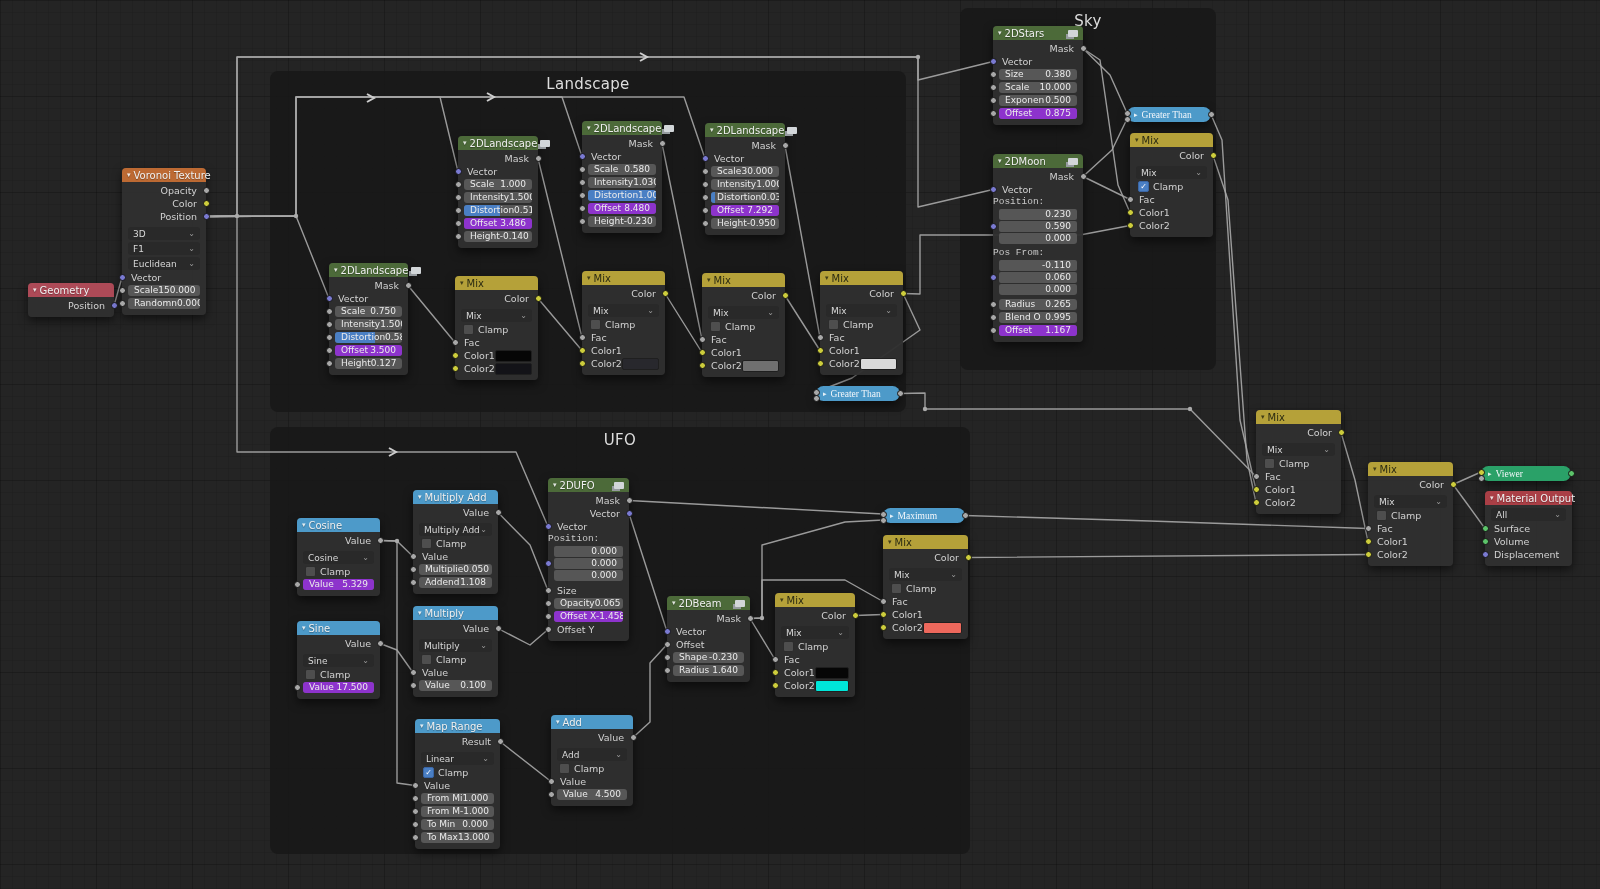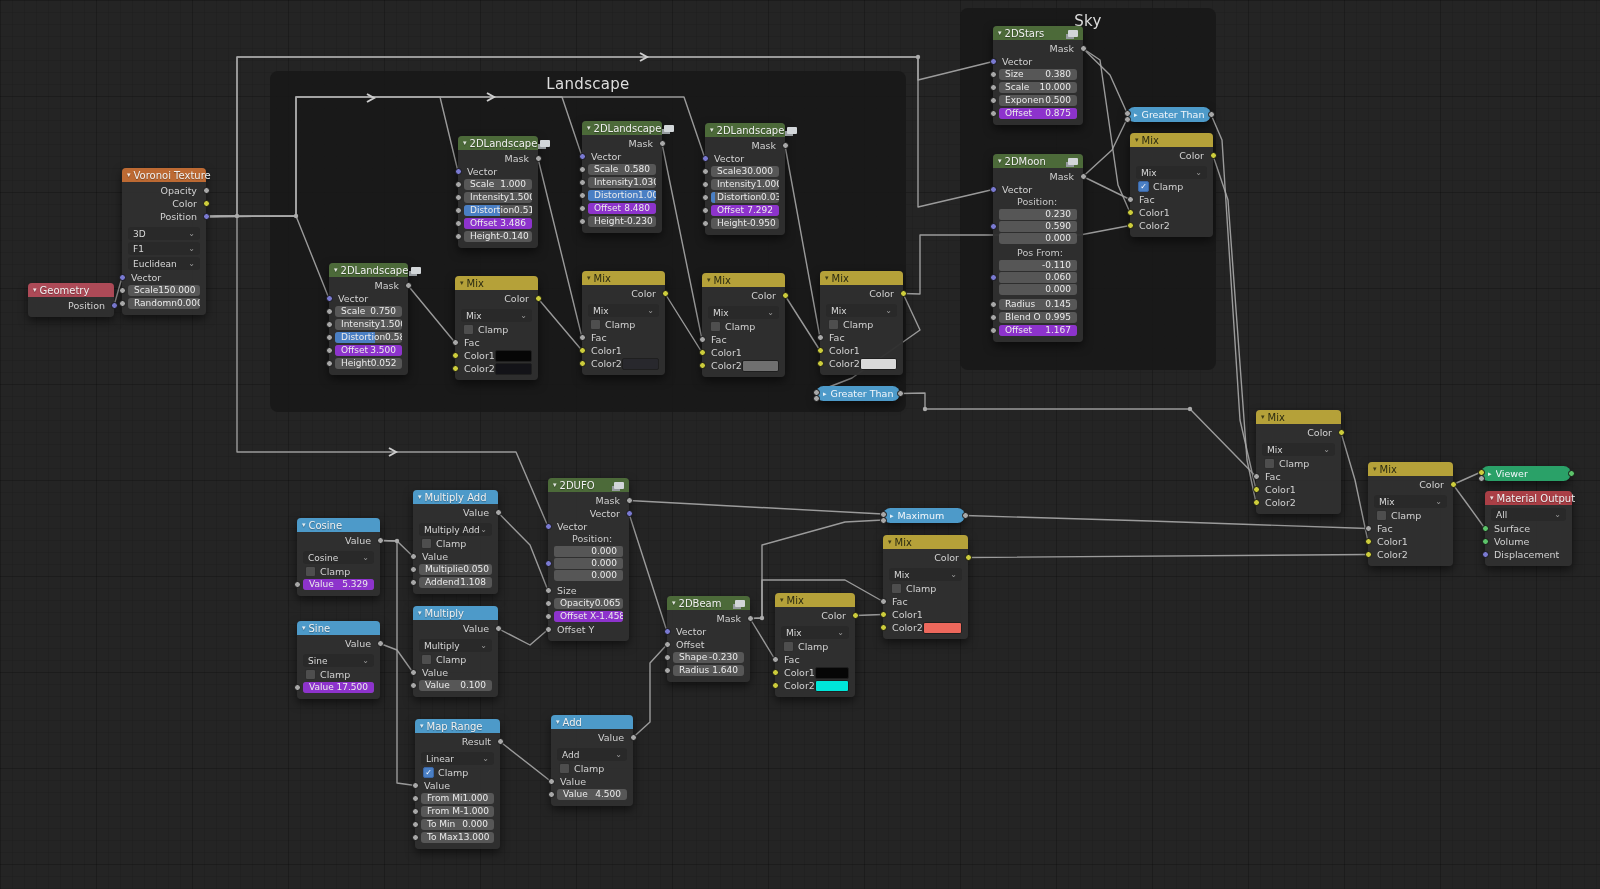--- a/index.html
+++ b/index.html
@@ -23,21 +23,21 @@
        color:#f0f0f0;font-size:10px;white-space:nowrap;text-shadow:0 1px 1px rgba(0,0,0,.35);}
   .hdr.tdark{color:#2b2b12;text-shadow:none;}
   .tri{font-size:7px;color:rgba(255,255,255,.85);flex:none;}
   .hdr.tdark .tri{color:rgba(43,43,18,.85);}
   .hicon{margin-left:auto;width:10px;height:7px;background:#d2d6d9;border-radius:1px;
          box-shadow:-3px 3px 0 -1px #969b9f;flex:none;}
   .body{padding:2px 0 5px 0;}
   .row{position:relative;height:13px;line-height:13px;font-size:9.5px;color:#d2d2d2;}
   .row.out{text-align:right;padding-right:9px;}
   .row.in{padding-left:9px;}
-  .row.sec{height:12px;line-height:12px;padding-left:24px;color:#c9c9c9;}
+  .row.sec{height:12px;line-height:12px;padding-left:0;color:#c9c9c9;font-family:Liberation Mono, monospace;}
   .sock{position:absolute;width:7px;height:7px;border-radius:50%;border:1px solid #141414;box-sizing:border-box;z-index:3;}
   .selwrap{height:15px;padding:1px 6px;box-sizing:border-box;}
   .sel{height:13px;background:#292929;border-radius:3px;display:flex;align-items:center;
        justify-content:space-between;padding:0 5px;font-size:9px;color:#d8d8d8;}
   .chev{font-size:8px;color:#9a9a9a;}
   .row.chk{display:flex;align-items:center;}
   .cb{display:inline-block;width:9px;height:9px;margin-left:8px;background:#4e4e4e;border:1px solid #2c2c2c;
       border-radius:2px;font-size:8px;line-height:9px;color:#fff;text-align:center;box-sizing:content-box;}
   .cb.on{background:#4a7fc4;border-color:#3a66a6;}
   .cl{margin-left:4px;}
@@ -48,29 +48,32 @@
   .pl,.pv{position:relative;font-size:9px;color:#ebebeb;white-space:nowrap;}
   .colrow{display:flex;align-items:center;}
   .swatch{width:38px;height:10px;border-radius:2px;margin-left:auto;margin-right:6px;border:1px solid #1f1f1f;}
   .vecwrap{position:relative;margin:1px 6px 3px 6px;}
   .vv{height:11px;line-height:11px;background:#565656;margin-bottom:1px;border-radius:2px;
       font-size:9px;color:#ebebeb;text-align:right;padding-right:6px;}
   .vv:first-child{border-radius:3px 3px 2px 2px;}
   .vv:last-child{margin-bottom:0;border-radius:2px 2px 3px 3px;}
   .node.pill{display:flex;align-items:center;gap:4px;height:15px;border-radius:9px;padding:0 7px;
              color:#f3f7fb;font-size:9.5px;white-space:nowrap;box-sizing:border-box;}
-  .ptitle{overflow:hidden;}
+  .ptitle{overflow:hidden;font-family:Liberation Serif, serif;}
 </style>
 </head>
 <body>
 
 <div id="canvas">
     <div class="frame" style="left: 270px; top: 71px; width: 636px; height: 341px;">
       <div class="flabel"><span>Landscape</span></div>
     </div>
+    <div class="frame" style="left: 270px; top: 427px; width: 700px; height: 427px;">
+      <div class="flabel"><span>UFO</span></div>
+    </div>
     <div class="frame" style="left: 960px; top: 8px; width: 256px; height: 362px;">
       <div class="flabel"><span>Sky</span></div>
     </div>
     <div class="node" style="left: 28px; top: 283px; width: 86px;">
       <div class="hdr" style="background: rgb(173, 74, 87);">
         <span class="tri">▾</span>
         <span class="ttl">Geometry</span>
       </div>
       <div class="body">
         <div class="row out"><span>Position</span><span class="sock" style="background: rgb(122, 122, 210); right: -3.5px; top: 3px;"></span></div>
@@ -157,21 +160,21 @@
           <div class="pill2">
             <div class="fill" style="background: rgb(141, 51, 204); width: 100%;"></div>
             <span class="pl">Offset</span>
             <span class="pv">3.500</span>
           </div>
         </div>
         <div class="row frow">
           <span class="sock" style="background: rgb(168, 168, 168); left: -3.5px; top: 3px;"></span>
           <div class="pill2">
             <span class="pl">Height</span>
-            <span class="pv">0.052</span>
+            <span class="pv">0.127</span>
           </div>
         </div>
       </div>
     </div>
     <div class="node" style="left: 458px; top: 136px; width: 80px;">
       <div class="hdr" style="background: rgb(76, 106, 57);">
         <span class="tri">▾</span>
         <span class="ttl">2DLandscape</span>
         <span class="hicon"></span>
       </div>
@@ -492,21 +495,21 @@
         <div class="vecwrap">
           <span class="sock" style="background: rgb(122, 122, 210); left: -9.5px; top: 14px;"></span>
           <div class="vv">-0.110</div>
           <div class="vv">0.060</div>
           <div class="vv">0.000</div>
         </div>
         <div class="row frow">
           <span class="sock" style="background: rgb(168, 168, 168); left: -3.5px; top: 3px;"></span>
           <div class="pill2">
             <span class="pl">Radius</span>
-            <span class="pv">0.145</span>
+            <span class="pv">0.265</span>
           </div>
         </div>
         <div class="row frow">
           <span class="sock" style="background: rgb(168, 168, 168); left: -3.5px; top: 3px;"></span>
           <div class="pill2">
             <span class="pl">Blend O</span>
             <span class="pv">0.995</span>
           </div>
         </div>
         <div class="row frow">

